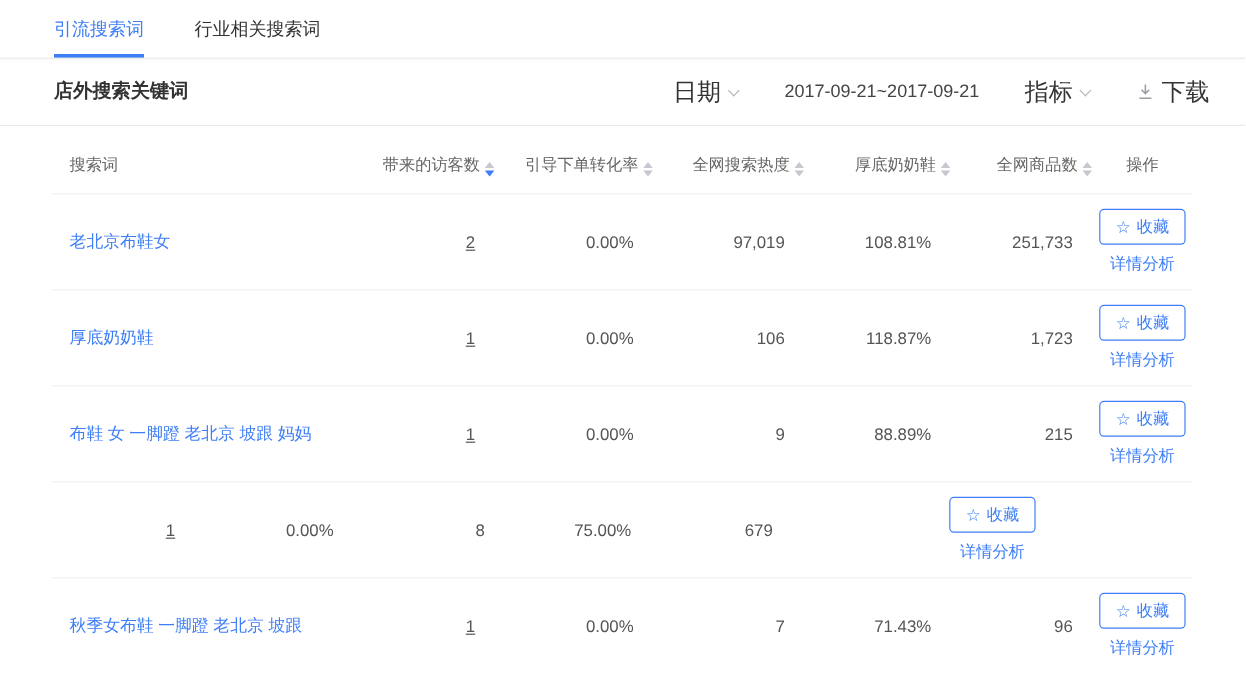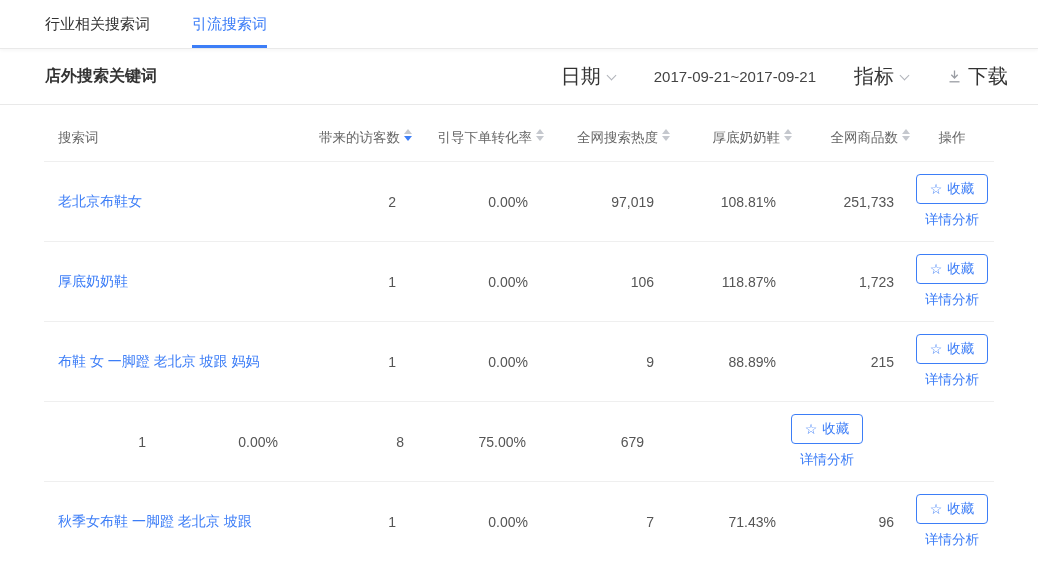--- a/index.html
+++ b/index.html
@@ -35,27 +35,27 @@
   .chev{display:inline-block;width:9px;height:9px;position:relative;top:-2px;}
   .chev::after{content:"";position:absolute;left:1px;top:2px;width:6px;height:6px;
     border-right:1px solid #b0b3ba;border-bottom:1px solid #b0b3ba;transform:rotate(45deg);}
 
   
   .table{padding:10px 44px 0 44px;}
   .trow{display:flex;align-items:center;}
   .thead{height:46px;font-size:13.5px;color:var(--text-secondary);}
   .drow{height:80px;border-top:1px solid var(--row-border);}
   .c-kw{flex:0 0 250px;text-align:left;}
-  .c-n1{flex:0 0 118px;text-align:right;}
+  .c-n1{flex:0 0 118px;text-align:right;text-decoration:underline;}
   .c-n2{flex:0 0 132px;text-align:right;}
   .c-n3{flex:0 0 126px;text-align:right;}
   .c-n4{flex:0 0 122px;text-align:right;}
   .c-n5{flex:0 0 118px;text-align:right;}
   .c-act{flex:1;text-align:center;}
-  .thead .hd{display:inline-flex;align-items:flex-start;gap:4px;}
+  .thead .hd{display:inline-flex;align-items:flex-end;gap:4px;}
   .drow .num{padding-right:16px;font-size:14px;color:var(--num);}
   .thead .c-kw{padding-left:14px;}
   .drow .c-kw{padding-left:14px;}
   .kw-link{color:var(--accent);font-size:14px;text-decoration:none;cursor:pointer;}
 
   
   .sort{display:inline-flex;flex-direction:column;gap:2px;cursor:pointer;}
   .sort i{display:block;width:0;height:0;border-left:4px solid transparent;border-right:4px solid transparent;}
   .sort .up{border-bottom:5px solid var(--sort-inactive);}
   .sort .down{border-top:5px solid var(--sort-inactive);}
@@ -72,25 +72,25 @@
 
   
   .dl-icon{display:inline-block;}
 </style>
 </head>
 <body>
 
 <div class="app">
 
   <div class="tabbar">
+    <div class="tab active">
+      <span>引流搜索词</span>
+    </div>
     <div class="tab">
       <span>行业相关搜索词</span>
-    </div>
-    <div class="tab active">
-      <span>引流搜索词</span>
     </div>
   </div>
 
   <div class="panel-header">
     <div class="panel-title">店外搜索关键词</div>
     <div class="controls">
       <div class="ctl">
         <span>日期</span>
         <span class="chev"></span>
       </div>

